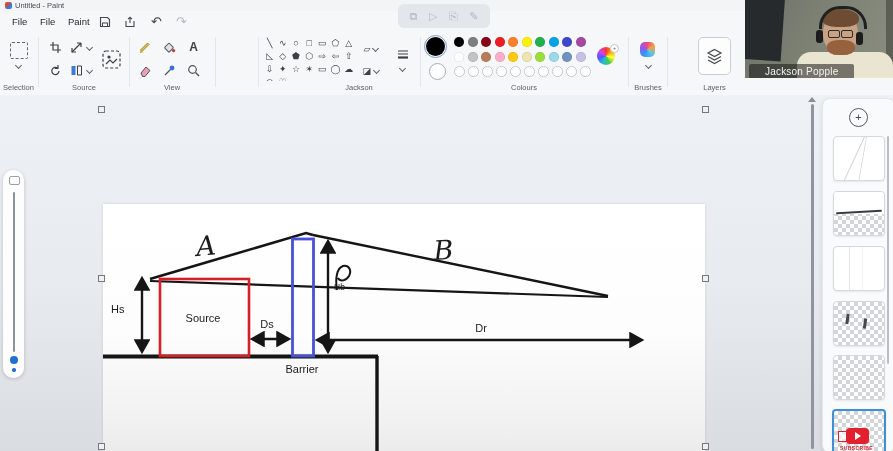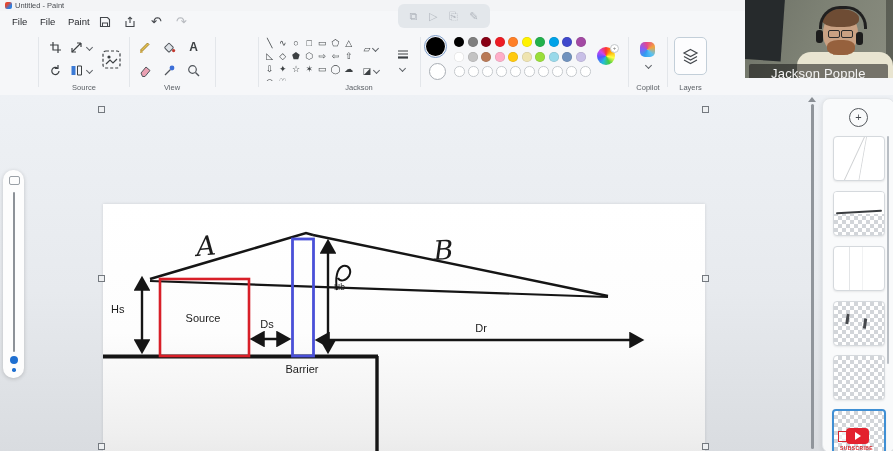--- a/index.html
+++ b/index.html
@@ -127,21 +127,21 @@
   #cam-hair{left:77px;top:9px;width:37px;height:18px;border-radius:50% 50% 40% 40%;background:#6e4c34;}
   #cam-beard{left:82px;top:40px;width:28px;height:15px;border-radius:40%;background:#96613d;}
   #cam-glasses{left:82px;top:30px;width:27px;height:7px;}
   #cam-glasses span{position:absolute;top:0;width:10px;height:6px;border:1px solid #2b2b2b;border-radius:2px;}
   #cam-glasses span:first-child{left:1px;} #cam-glasses span:last-child{right:1px;}
   #headset-band{left:74px;top:6px;width:42px;height:20px;border:3px solid #202020;border-bottom:none;
     border-radius:21px 21px 0 0;}
   #headset-earL{left:71px;top:30px;width:7px;height:13px;background:#1d1d1d;border-radius:3px;}
   #headset-earR{left:111px;top:32px;width:7px;height:13px;background:#1d1d1d;border-radius:3px;}
   #name-tag{left:4px;top:64px;background:rgba(22,22,22,.55);border-radius:2px;
-    padding:2px 22px;font-size:13px;color:#f4f4f4;letter-spacing:.2px;}
+    padding:2px 16px;font-size:10px;color:#f4f4f4;letter-spacing:.2px;}
 
   
   #yt-badge{left:846px;top:428px;width:23px;height:16px;background:#e3212e;border-radius:4px;
     display:flex;align-items:center;justify-content:center;z-index:20;}
   #yt-play{width:0;height:0;border-top:4px solid transparent;border-bottom:4px solid transparent;
     border-left:6px solid #fff;}
   #yt-sub{left:840px;top:445px;font-size:5px;color:#d8252b;font-weight:bold;letter-spacing:.4px;z-index:20;}
 
   
   text{font-family:"Liberation Sans",sans-serif;fill:#1b1b1b;}
@@ -178,20 +178,25 @@
 </div>
 
 <div id="float-pill" class="abs">
     <span class="pill-icon">⧉</span>
     <span class="pill-icon">▷</span>
     <span class="pill-icon">⎘</span>
     <span class="pill-icon">✎</span>
   </div>
 
 <div id="ribbon" class="abs">
+  <div class="group" style="left:0;width:37px">
+    <div id="sel-icon" class="abs"></div>
+    <span class="chev abs" style="left:16px;top:31px"></span>
+    <div class="group-label">Selection</div>
+  </div>
   <div class="vsep" style="left:38px"></div>
 
   <div class="group" style="left:39px;width:90px">
     <div class="gicon" style="left:9px;top:8px">
       <svg width="11" height="11" viewBox="0 0 11 11">
           <path d="M3 0v8h8M0 3h8v8" fill="none" stroke="#3c4043" stroke-width="1.2"></path>
         </svg>
     </div>
     <div class="gicon" style="left:30px;top:8px">
       <svg width="11" height="11" viewBox="0 0 11 11">
@@ -336,31 +341,32 @@
           <span class="swatch empty"></span>
           <span class="swatch empty"></span>
           <span class="swatch empty"></span>
           <span class="swatch empty"></span>
           <span class="swatch empty"></span>
           <span class="swatch empty"></span>
         </div>
     </div>
     <div id="color-wheel" class="abs"></div>
     <div id="color-wheel-plus" class="abs">+</div>
+    <div class="group-label">Colours</div>
   </div>
   <div class="vsep" style="left:628px"></div>
 
   <div class="group" style="left:629px;width:38px">
     <div id="copilot-icon" class="abs"></div>
     <span class="chev abs" style="left:17px;top:31px"></span>
-    <div class="group-label">Copilot</div>
+    <div class="group-label">Brushes</div>
   </div>
   <div class="vsep" style="left:667px"></div>
 
-  <div class="group" style="left:668px;width:45px">
+  <div class="group" style="left:692px;width:45px">
     <div id="layers-btn" class="abs">
       <svg width="17" height="17" viewBox="0 0 17 17">
           <path d="M8.5 1.5L15 5 8.5 8.5 2 5z" fill="none" stroke="#44484d" stroke-width="1.2"></path>
           <path d="M2 8.5l6.5 3.5L15 8.5" fill="none" stroke="#44484d" stroke-width="1.2"></path>
           <path d="M2 12l6.5 3.5L15 12" fill="none" stroke="#44484d" stroke-width="1.2"></path>
         </svg>
     </div>
     <div class="group-label">Layers</div>
   </div>
 </div>

